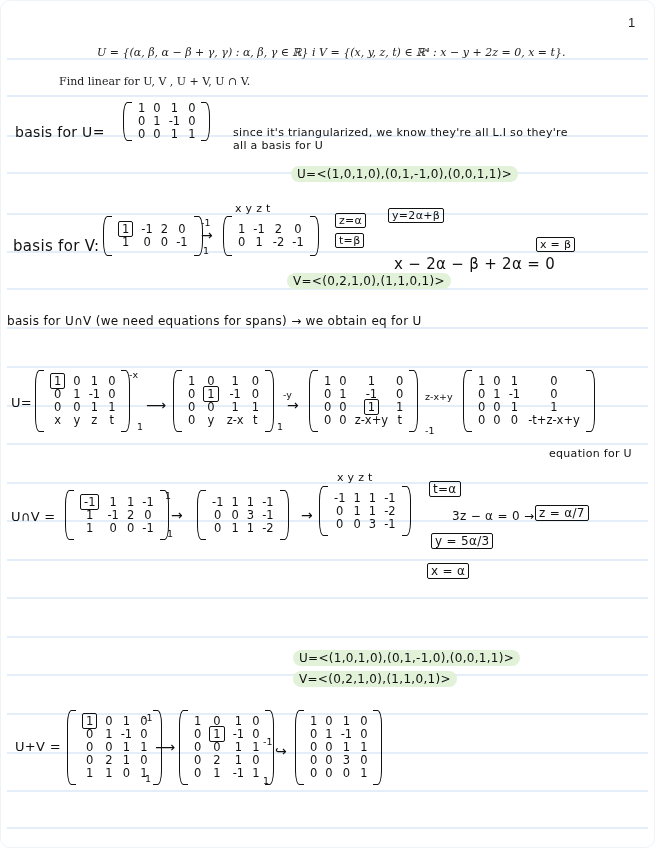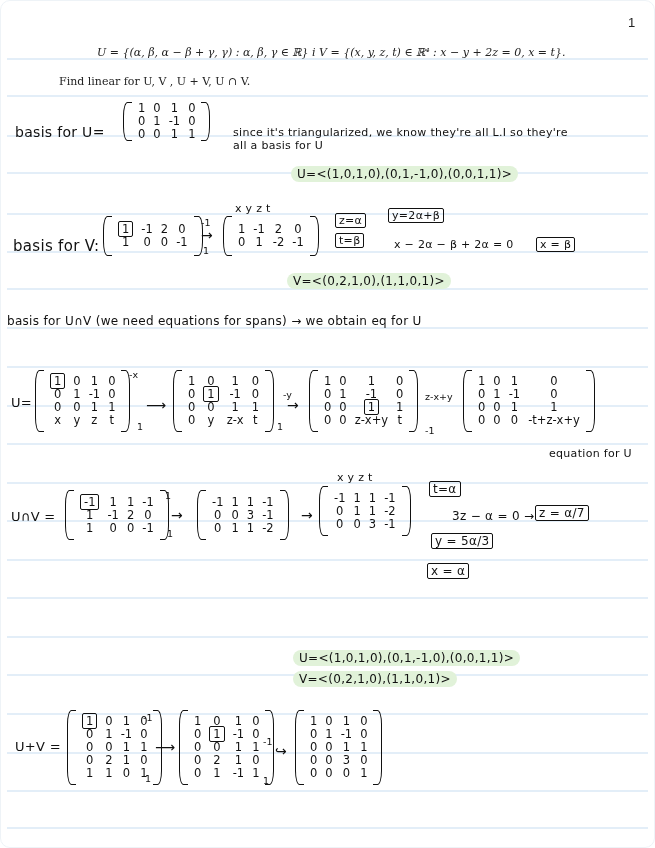--- a/index.html
+++ b/index.html
@@ -128,21 +128,21 @@
             <td>-2</td>
             <td>-1</td>
           </tr>
     </tbody>
       </table>
     <span class="paren r"></span>
   </div>
   <div class="hand box" style="left:334px; top:212px; font-size:11px;">z=α</div>
   <div class="hand box" style="left:387px; top:207px; font-size:11px;">y=2α+β</div>
   <div class="hand box" style="left:334px; top:232px; font-size:11px;">t=β</div>
-  <div class="hand" style="left:393px; top:237px; font-size:11px;">x − 2α − β + 2α = 0</div>
+  <div class="hand" style="left:393px; top:254px; font-size:15px;">x − 2α − β + 2α = 0</div>
   <div class="hand box" style="left:535px; top:236px; font-size:11px;">x = β</div>
   <div class="hand hl" style="left:286px; top:272px; font-size:12px;">V=&lt;(0,2,1,0),(1,1,0,1)&gt;</div>
 
   <div class="hand" style="left:6px; top:313px; font-size:12px;">basis for U∩V (we need equations for spans) → we obtain eq for U</div>
 
   <div class="hand" style="left:10px; top:394px; font-size:13px;">U=</div>
   <div class="matrix" style="left:34px; top:369px; height:62px;">
     <span class="paren l"></span>
     <table class="mtable">
       <tbody>

